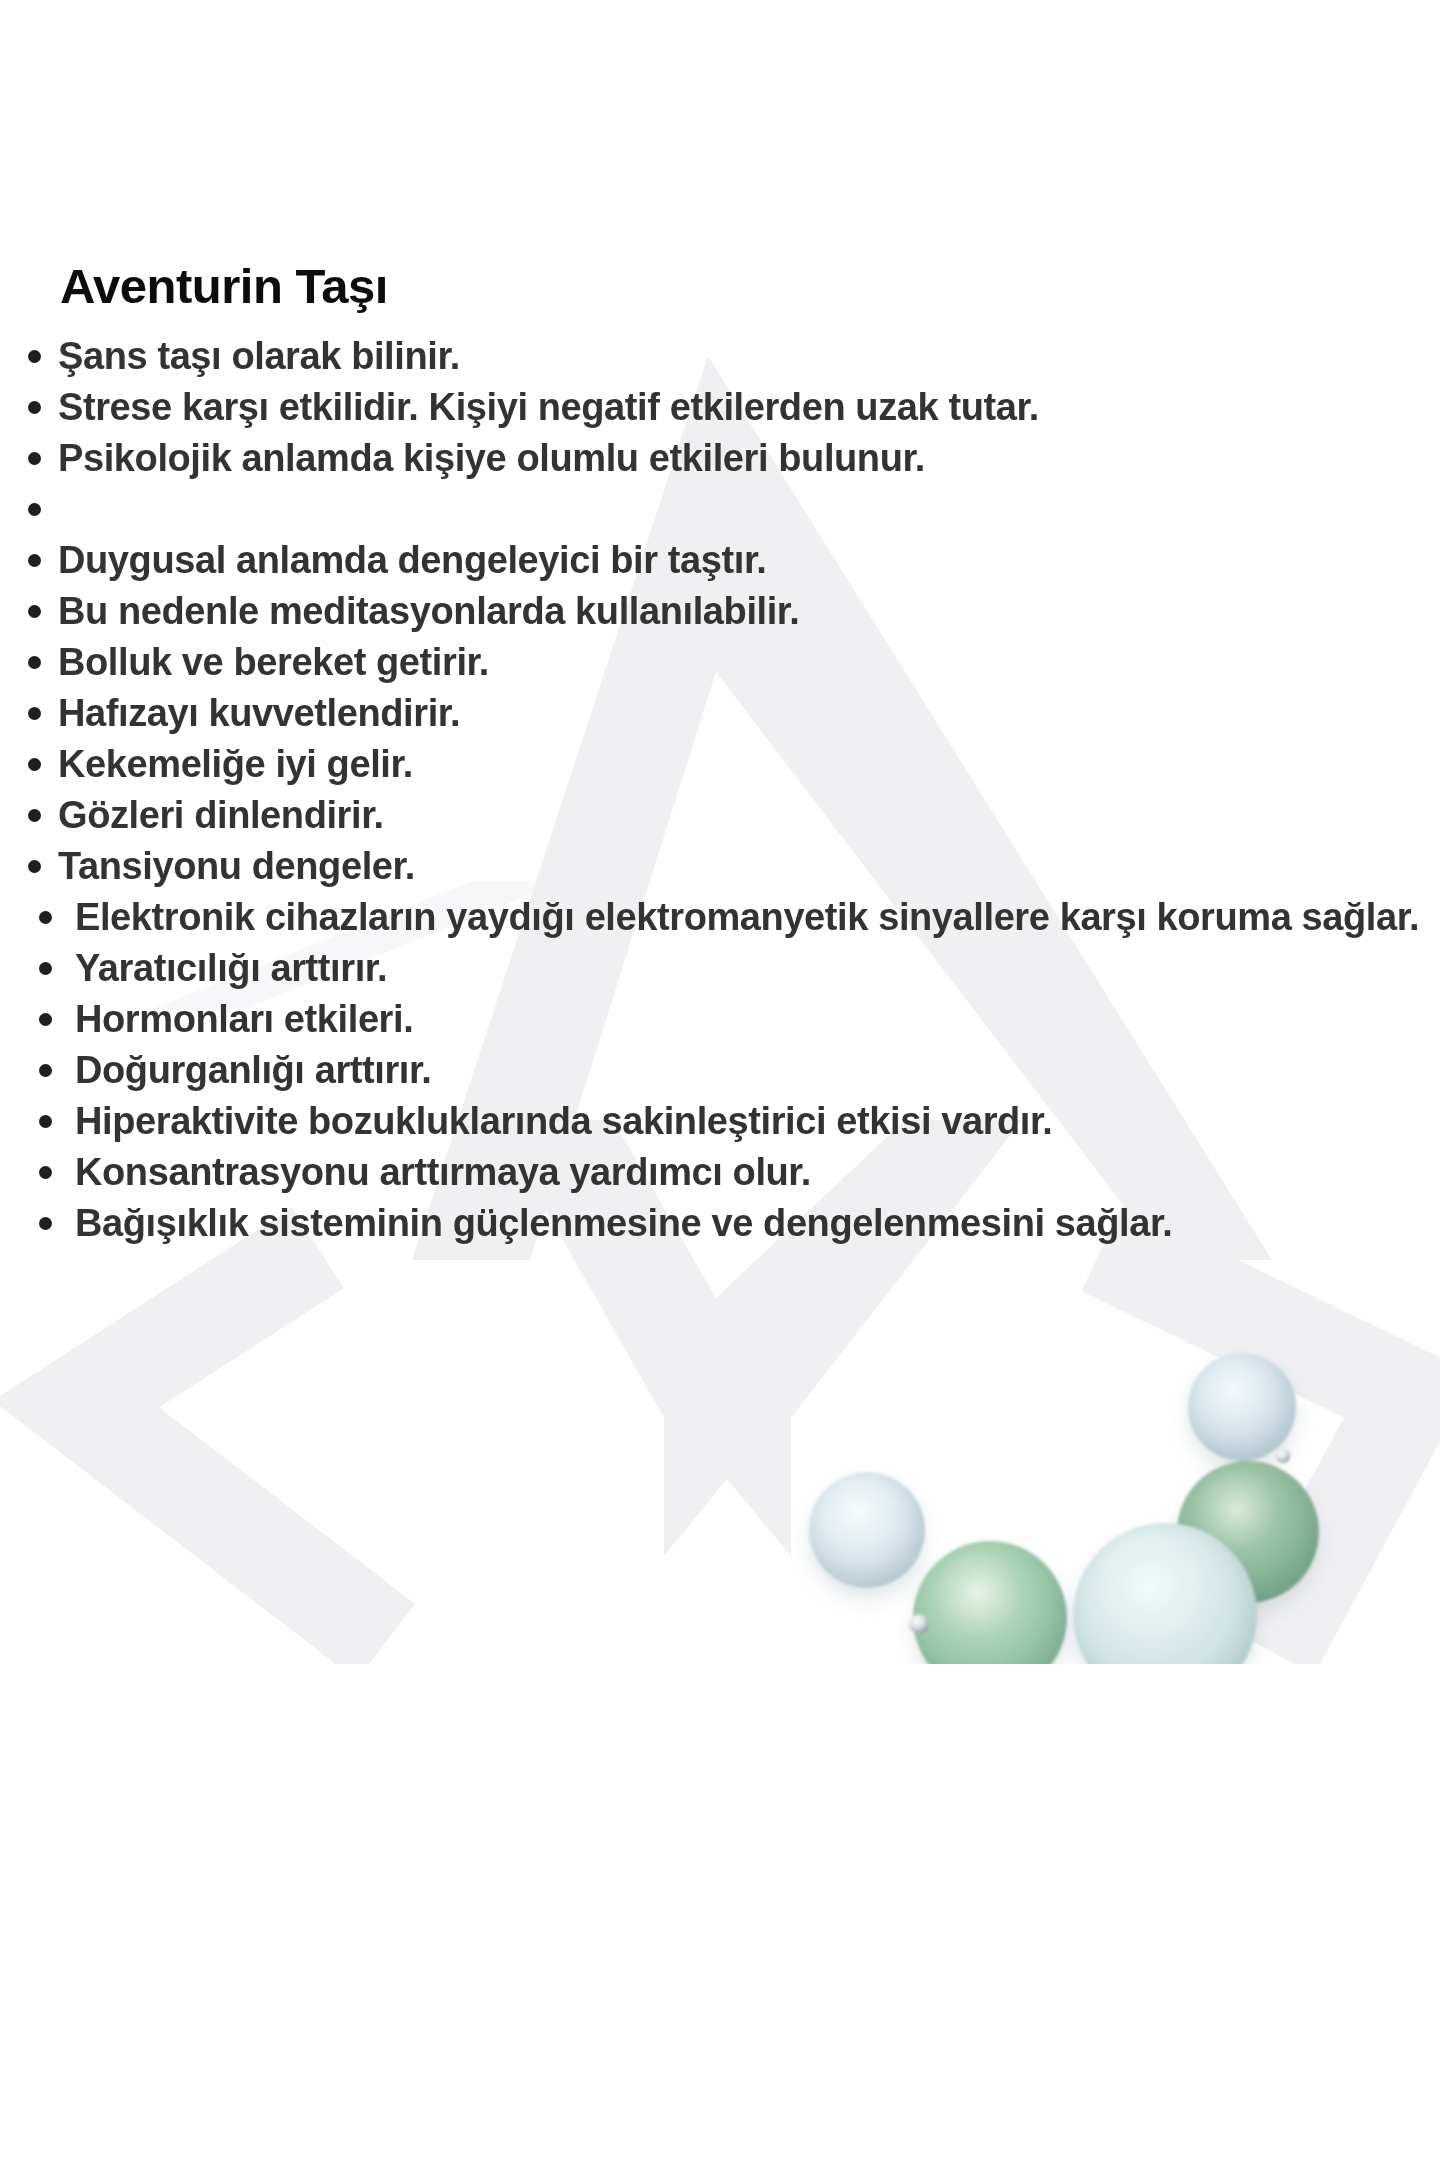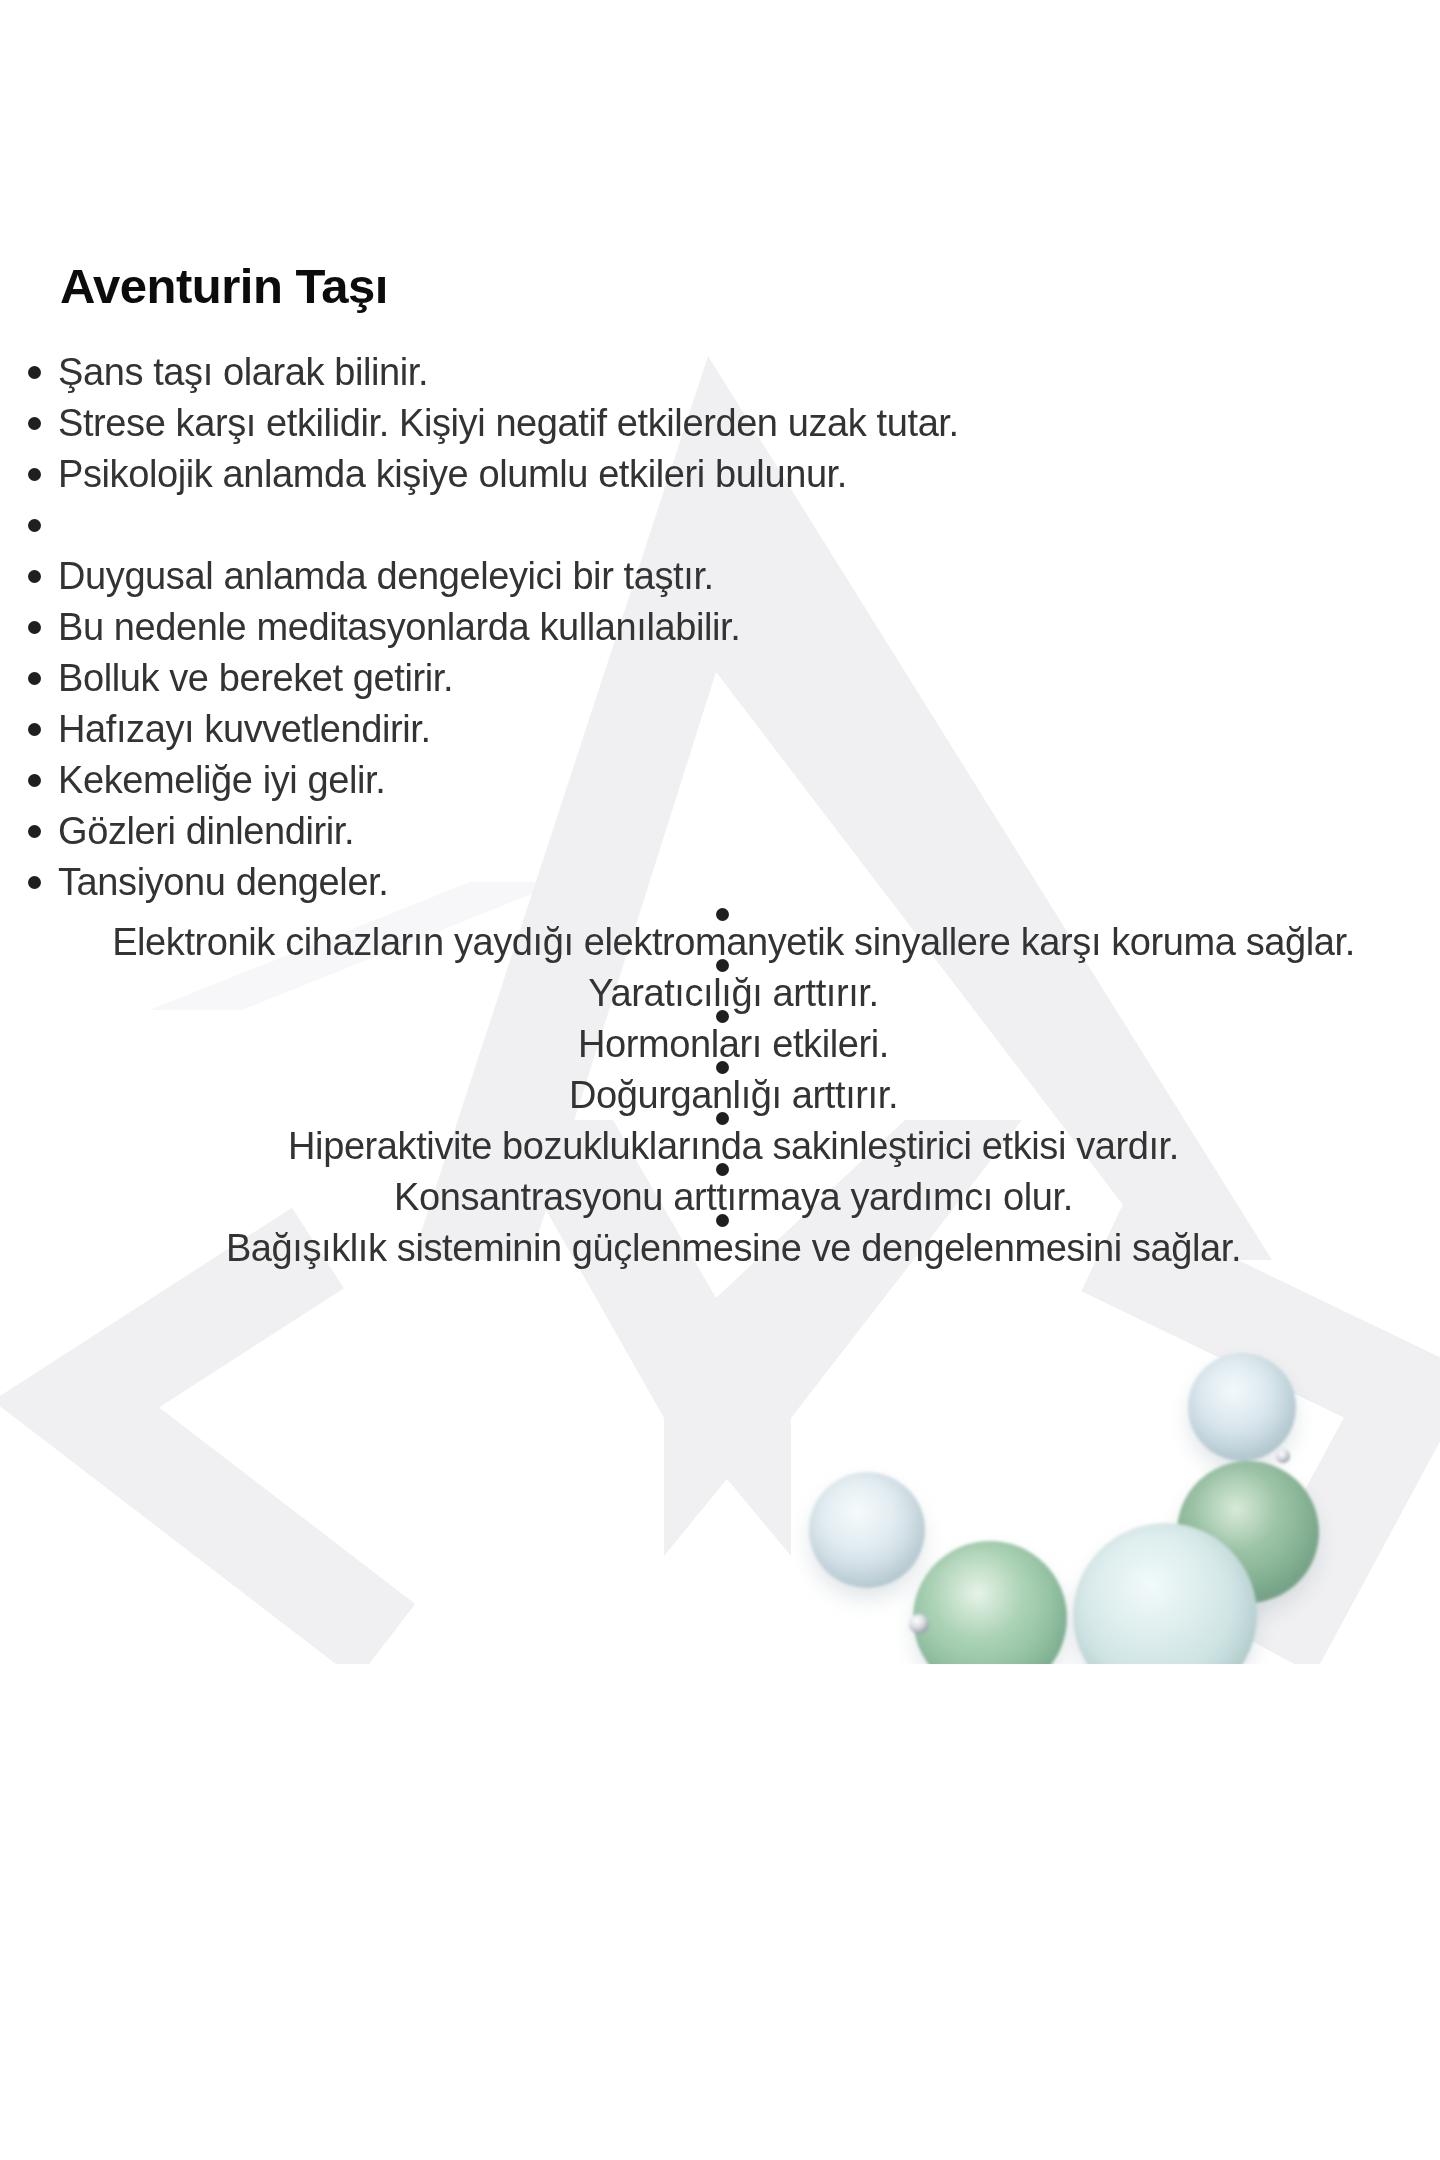--- a/index.html
+++ b/index.html
@@ -9,32 +9,33 @@
     font-family:"Liberation Sans", sans-serif;
     border-radius:30px;
   }
   .watermark{position:absolute;left:0;top:0;width:1440px;height:2160px;pointer-events:none;}
   .title{
     position:absolute;left:60px;top:258px;margin:0;
     font-size:49px;font-weight:800;letter-spacing:-0.5px;
     color:#0c0c0c;
   }
   .bullets{
-    position:absolute;left:28px;top:347px;margin:0;padding:0;list-style:none;
+    position:absolute;left:28px;top:331px;margin:0;padding:0;list-style:none;
     width:1400px;
+    font-weight:bold;
   }
   .item{
     display:flex;align-items:center;height:51px;white-space:nowrap;
     font-size:38px;letter-spacing:-0.4px;color:#333333;
   }
   .item .dot{
     flex:0 0 auto;width:13px;height:13px;border-radius:50%;
     background:#1f1f1f;margin:0 17px 0 0;
   }
-  .item.indent{padding-left:11px;flex-direction:column;}
+  .item.indent{padding-left:11px;}
   .item.indent .dot{margin-right:23px;}
   .photo{position:absolute;left:0;top:0;width:1440px;height:2160px;filter:blur(1.5px);}
   .bead{
     position:absolute;border-radius:50%;
     box-shadow:0 12px 20px rgba(130,150,160,0.22), inset -6px -10px 22px rgba(90,120,120,0.18);
   }
   .spacer{
     position:absolute;border-radius:50%;
     background:radial-gradient(circle at 38% 32%, #ffffff 0%, #d9dde2 40%, #969da6 75%, #767d86 100%);
   }

